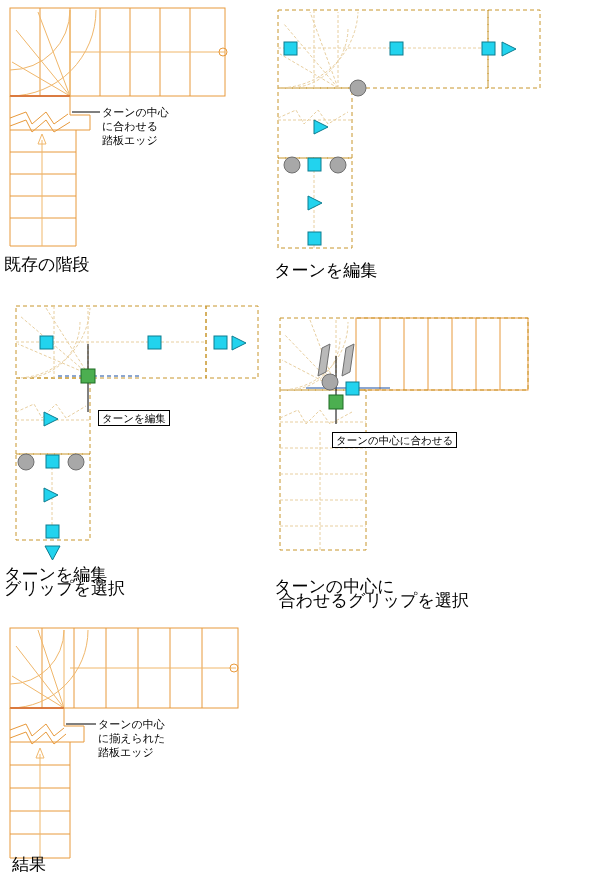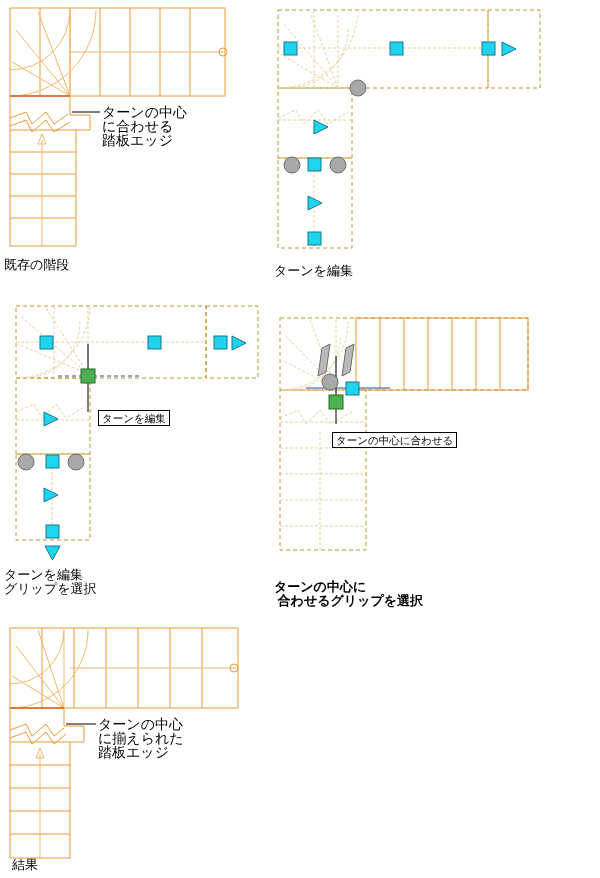--- a/index.html
+++ b/index.html
@@ -6,39 +6,39 @@
   body{
     width:600px;height:878px;
     background:#ffffff;
     font-family:"Liberation Sans", sans-serif;
     position:relative;
     overflow:hidden;
   }
   .panel{position:absolute;}
   .caption{
     position:absolute;
-    font-size:13px;
+    font-size:17px;
     color:#000000;
     line-height:14px;
     white-space:pre;
   }
   svg{display:block;overflow:visible;}
   .lbl-box{
     position:absolute;
     border:1px solid #000000;
     background:#ffffff;
     font-size:10.5px;
     padding:1px 3px;
     color:#000000;
     white-space:nowrap;
     line-height:12px;
   }
   .annot{
     position:absolute;
-    font-size:14px;
+    font-size:11px;
     color:#000000;
     line-height:14px;
     white-space:pre;
   }
 </style>
 </head>
 <body>
 
 <div class="panel" style="left:0px;top:0px;width:240px;height:260px;">
   <svg width="240" height="260">
@@ -209,21 +209,21 @@
     <path d="M52 36 L60 32 L56 60 L48 64 Z" fill="#b9b9b9" stroke="#6f6f6f" stroke-width="1"></path>
     <path d="M76 36 L84 32 L80 60 L72 64 Z" fill="#b9b9b9" stroke="#6f6f6f" stroke-width="1"></path>
 
     <circle cx="60" cy="70" r="8" fill="#a8a8a8" stroke="#6f6f6f" stroke-width="1"></circle>
 
     <rect x="76" y="70" width="13" height="13" fill="#22d3ee" stroke="#0c7c8f" stroke-width="1"></rect>
 
     <rect x="59" y="83" width="14" height="14" fill="#4caf50" stroke="#1f6d24" stroke-width="1"></rect>
   </svg>
   <div class="lbl-box" style="left:62px;top:120px;">ターンの中心に合わせる</div>
-  <div class="caption" style="left:4px;top:268px;font-weight:bold;">ターンの中心に
+  <div class="caption" style="left:4px;top:268px;">ターンの中心に
  合わせるグリップを選択</div>
 </div>
 
 <div class="panel" style="left:0px;top:620px;width:260px;height:258px;">
   <svg width="260" height="250">
 
     <rect x="10" y="8" width="228" height="80" fill="none" stroke="#e89a3c" stroke-width="1"></rect>
     <line x1="42" y1="8" x2="42" y2="88" stroke="#e89a3c" stroke-width="1"></line>
     <line x1="74" y1="8" x2="74" y2="88" stroke="#e89a3c" stroke-width="1"></line>
     <line x1="106" y1="8" x2="106" y2="88" stroke="#e89a3c" stroke-width="1"></line>

